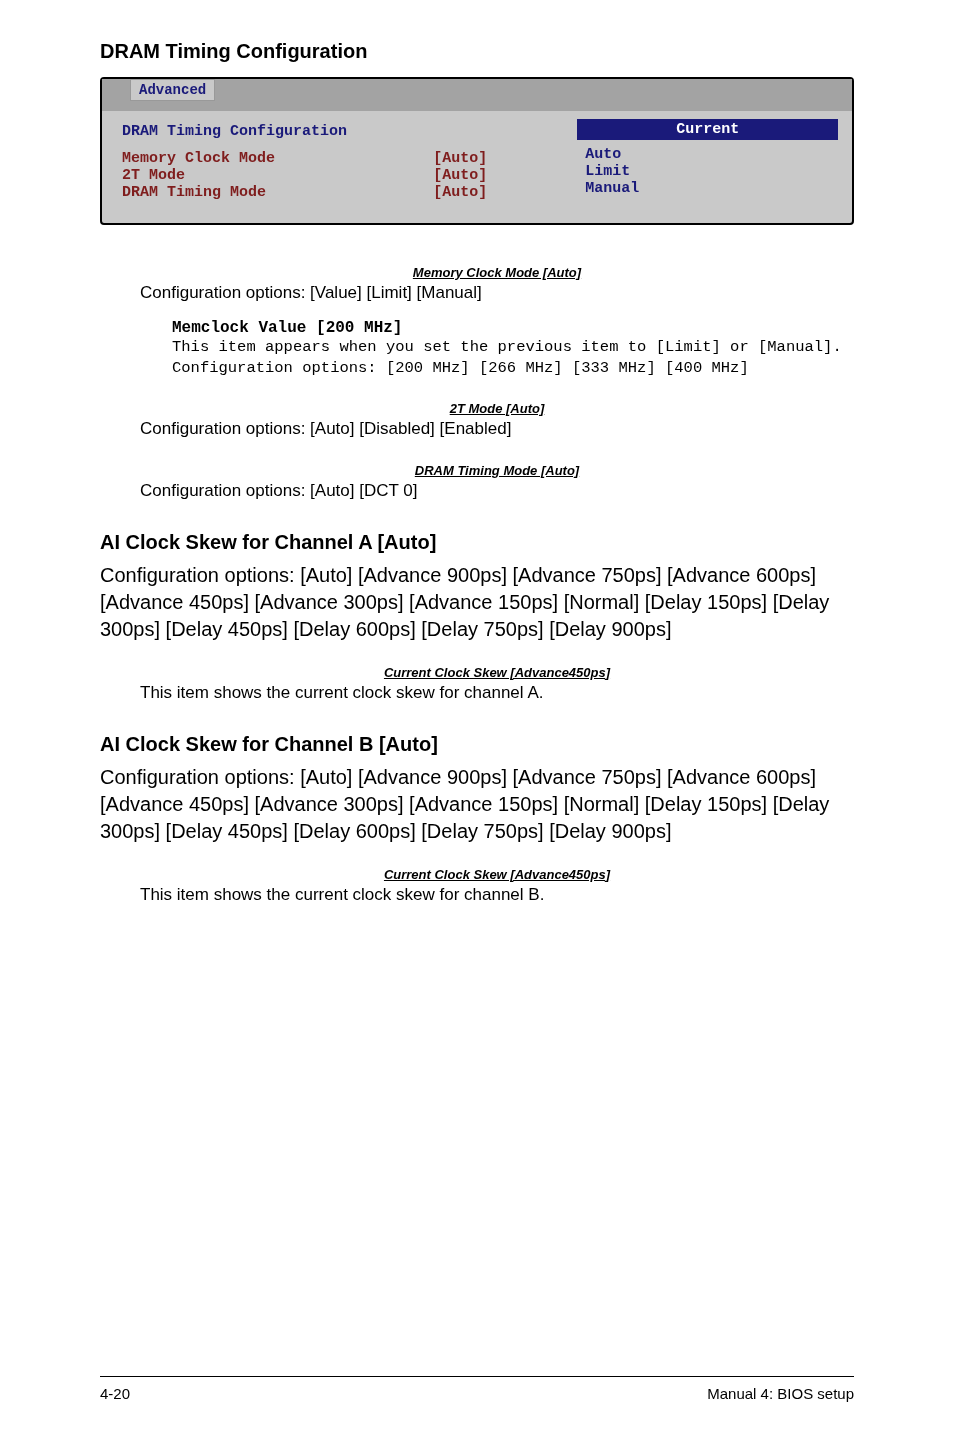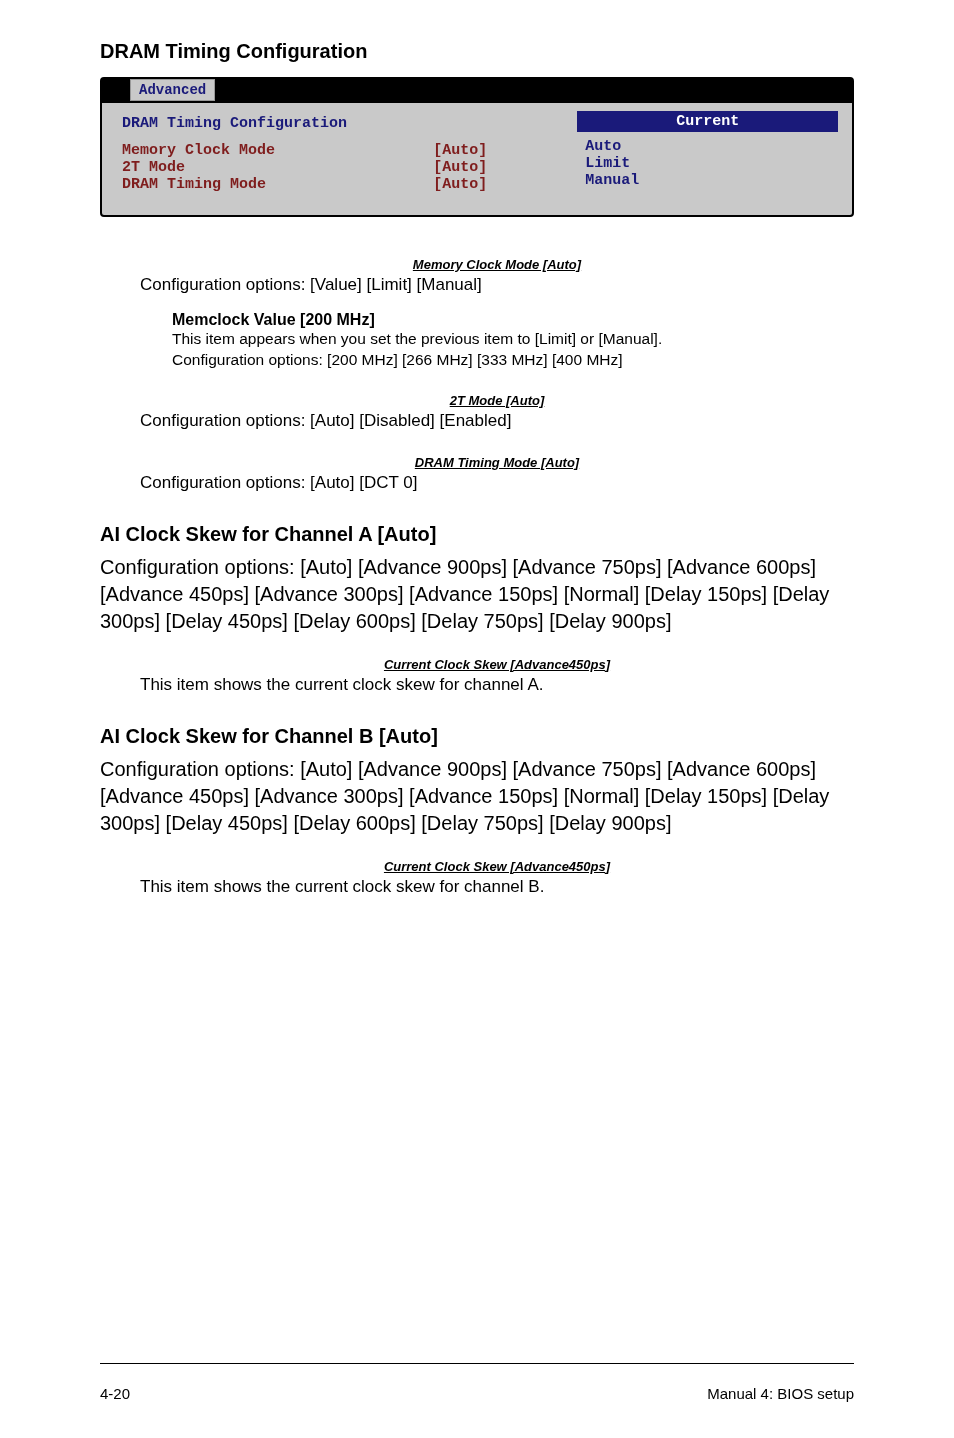--- a/index.html
+++ b/index.html
@@ -3,43 +3,43 @@
 <meta charset="utf-8">
 <style>
   * { box-sizing: border-box; margin: 0; padding: 0; }
   html, body { width: 954px; background: #fff; font-family: Arial, Helvetica, sans-serif; color: #000; }
   .page { padding: 40px 100px 0 100px; min-height: 1438px; position: relative; }
   h2.section { font-size: 20px; font-weight: bold; margin-bottom: 14px; }
   h2.sub { font-size: 20px; font-weight: bold; margin-top: 28px; margin-bottom: 8px; }
 
   
   .bios-wrap { border: 2px solid #000; border-radius: 4px; background: #c9c9c9; padding-bottom: 20px; margin-bottom: 40px; position: relative; }
-  .bios-tab-row { background: #000000; height: 24px; position: relative; }
+  .bios-tab-row { background: #a3a3a3; height: 32px; position: relative; }
   .bios-tab { position: absolute; top: 0; left: 28px; background: #c9c9c9; color: #1a1a7a; font-family: "Courier New", monospace; font-weight: bold; font-size: 14px; padding: 2px 8px; border: 1px solid #999; }
   .bios-body { display: flex; gap: 18px; padding: 0 14px; margin-top: 8px; }
   .bios-main { flex: 1.7; }
   .bios-side { flex: 1; }
   .bios-heading { font-family: "Courier New", monospace; font-weight: bold; color: #1a1a7a; font-size: 15px; padding: 4px 6px 10px 6px; }
   .bios-rows { padding: 0 6px; }
   .bios-row { display: flex; font-family: "Courier New", monospace; font-weight: bold; color: #7f1d1d; font-size: 15px; }
   .bios-row .label { flex: 1; }
   .bios-row .val { width: 120px; }
   .opt-head { background: #1a1a7a; color: #fff; font-family: "Courier New", monospace; font-weight: bold; font-size: 15px; text-align: center; padding: 2px 0; }
   .opt-body { padding: 6px 8px; font-family: "Courier New", monospace; font-weight: bold; color: #1a1a7a; font-size: 15px; }
 
   
   .indent { margin-left: 40px; }
-  .indent2 { margin-left: 72px; }
+  .indent2 { margin-left: 72px; font-family: Liberation Mono, monospace; }
   .bi { font-style: italic; font-weight: bold; text-decoration: underline; font-size: 13px; margin-top: 22px; text-align: center; }
   .plain { font-size: 17px; line-height: 1.35; margin-top: 2px; }
   .plain-sm { font-size: 15.5px; line-height: 1.35; }
   .mem-head { font-weight: bold; font-size: 16px; margin-top: 14px; }
   .para { font-size: 20px; line-height: 1.35; margin-top: 4px; }
 
-  .footer { position: absolute; bottom: 36px; left: 100px; right: 100px; border-top: 1px solid #000; display: flex; justify-content: space-between; font-size: 15px; padding-top: 21px; }
+  .footer { position: absolute; bottom: 36px; left: 100px; right: 100px; border-top: 1px solid #000; display: flex; justify-content: space-between; font-size: 15px; padding-top: 8px; }
 </style>
 </head>
 <body>
 
 <div class="page">
 
   <h2 class="section">DRAM Timing Configuration</h2>
 
   <div class="bios-wrap">
     <div class="bios-tab-row">

